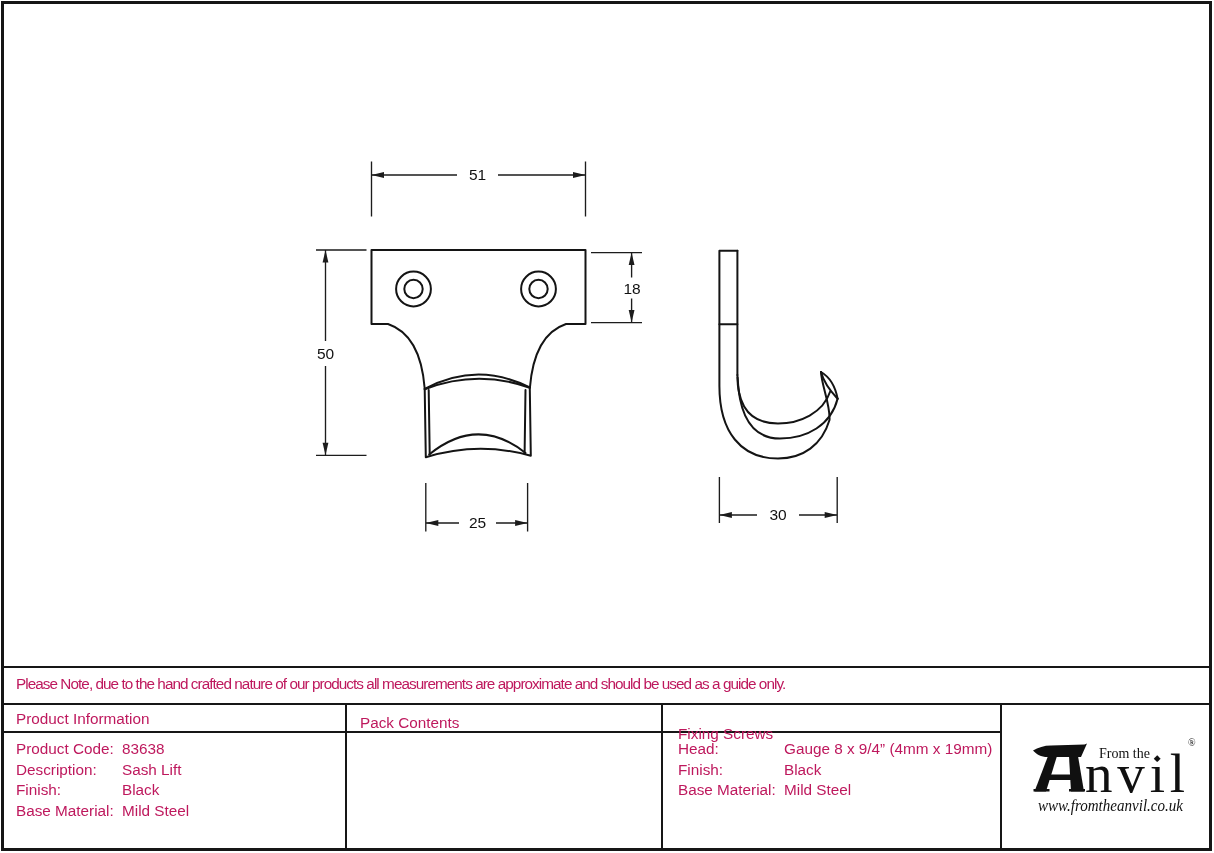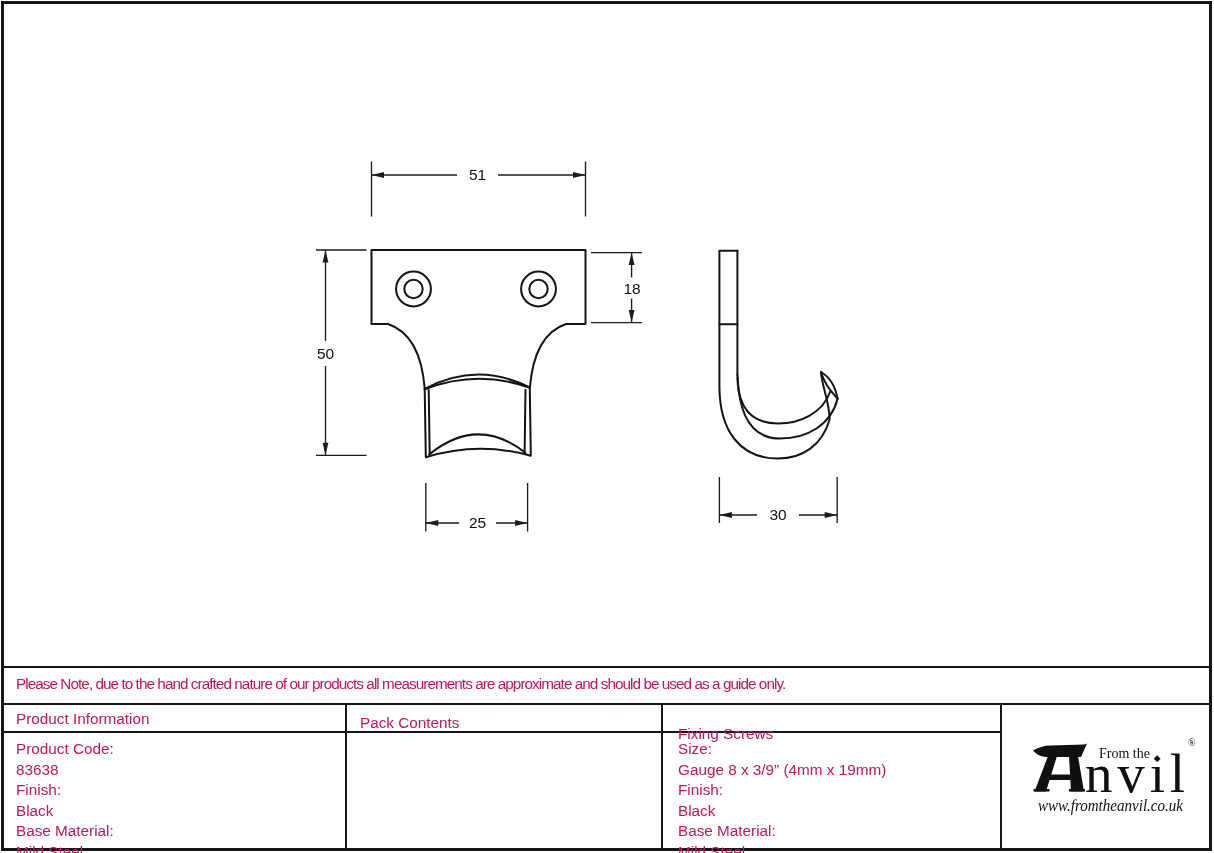--- a/index.html
+++ b/index.html
@@ -1,21 +1,21 @@
 <!DOCTYPE html>
 <html><head>
 <meta charset="utf-8">
 <style>
   * { margin:0; padding:0; box-sizing:border-box; }
   html,body { width:1214px; height:853px; background:#fff; font-family:"Liberation Sans",sans-serif; color:#1a1a1a; overflow:hidden; }
   #page { position:relative; width:1214px; height:853px; background:#fff;padding-left:12px; }
   .pageborder { position:absolute; left:1px; top:1px; width:1211px; height:850px; border:3px solid #161616; pointer-events:none; }
   .hline, .vline { position:absolute; background:#161616; }
   .cell-text { position:absolute; font-size:15.3px; color:#be185d; }
-  .kv-row { display:flex; line-height:20.5px;flex-direction:column; }
+  .kv-row { display:flex; line-height:20.5px; }
   .kv-label { width:106px; flex:none; }
   .plain-row { line-height:20.5px; }
   #note-text { letter-spacing:-0.95px; }
   svg text { font-family:"Liberation Sans",sans-serif; fill:#111; }
   .logo-svg text { font-family:"Liberation Serif",serif; fill:#101010; }
 </style>
 </head>
 <body>
 
 <div id="page">
@@ -86,34 +86,38 @@
   <div class="cell-text" style="left:16px;top:709.5px;text-align:center;">Product Information</div>
   <div class="cell-text" style="left:360px;top:714px;">Pack Contents</div>
   <div class="cell-text" style="left:678px;top:677px;margin-top:48px;">Fixing Screws</div>
 
   <div class="cell-text" style="left:16px;top:739px;width:320px;">
     <div class="kv-row">
         <span class="kv-label">Product Code:</span>
         <span>83638</span>
       </div>
     <div class="kv-row">
+        <span class="kv-label">Description:</span>
+        <span>Sash Lift</span>
+      </div>
+    <div class="kv-row">
         <span class="kv-label">Finish:</span>
         <span>Black</span>
       </div>
     <div class="kv-row">
         <span class="kv-label">Base Material:</span>
         <span>Mild Steel</span>
       </div>
   </div>
 
 
   <div class="cell-text" style="left:678px;top:739px;width:320px;">
     <div class="kv-row">
-        <span class="kv-label">Size:</span>
-        <span>Gauge 8 x 3/9” (4mm x 19mm)</span>
+        <span class="kv-label">Head:</span>
+        <span>Gauge 8 x 9/4” (4mm x 19mm)</span>
       </div>
     <div class="kv-row">
         <span class="kv-label">Finish:</span>
         <span>Black</span>
       </div>
     <div class="kv-row">
         <span class="kv-label">Base Material:</span>
         <span>Mild Steel</span>
       </div>
   </div>

